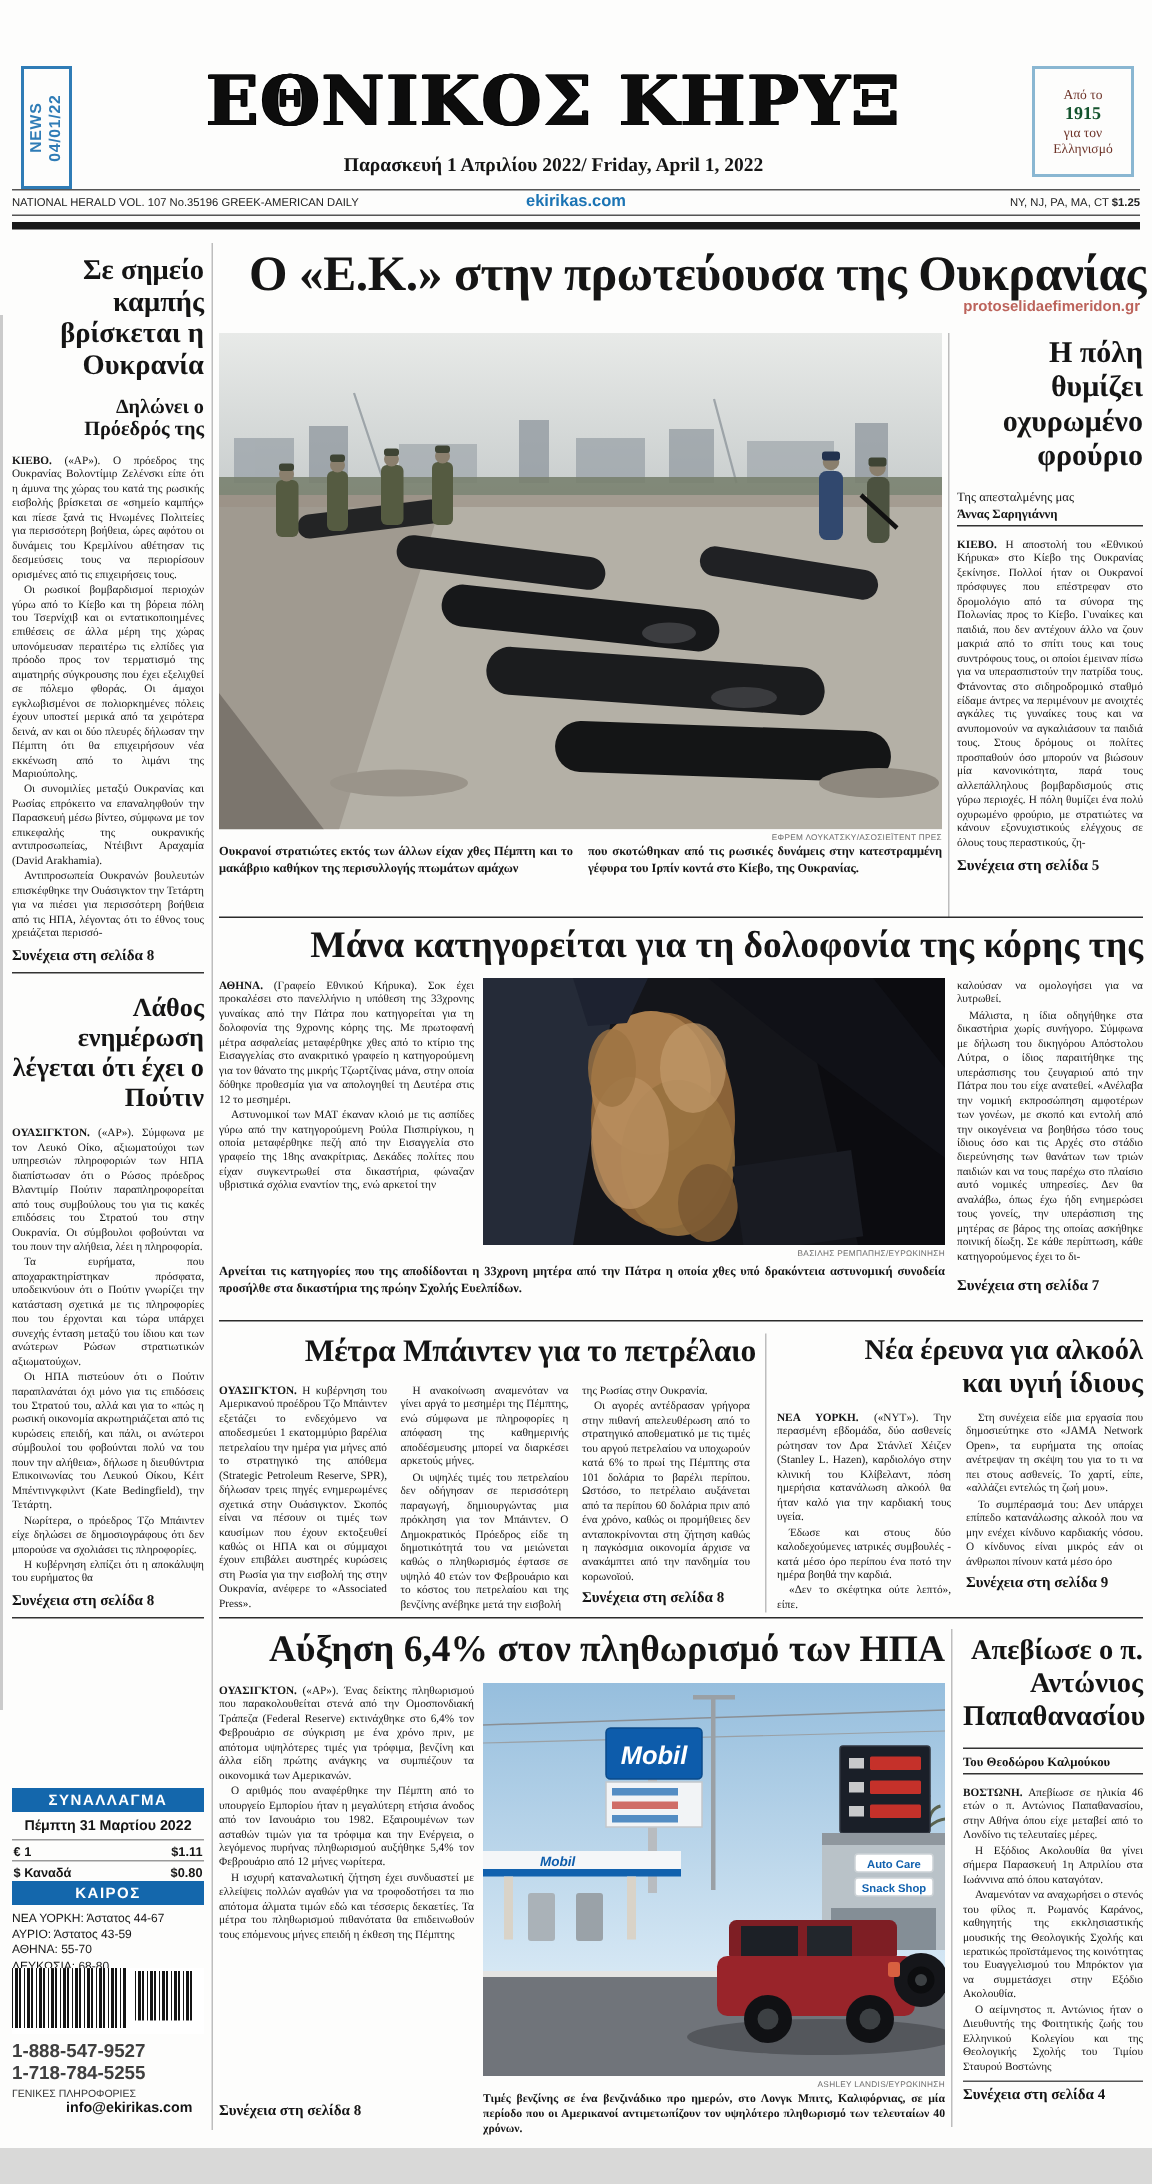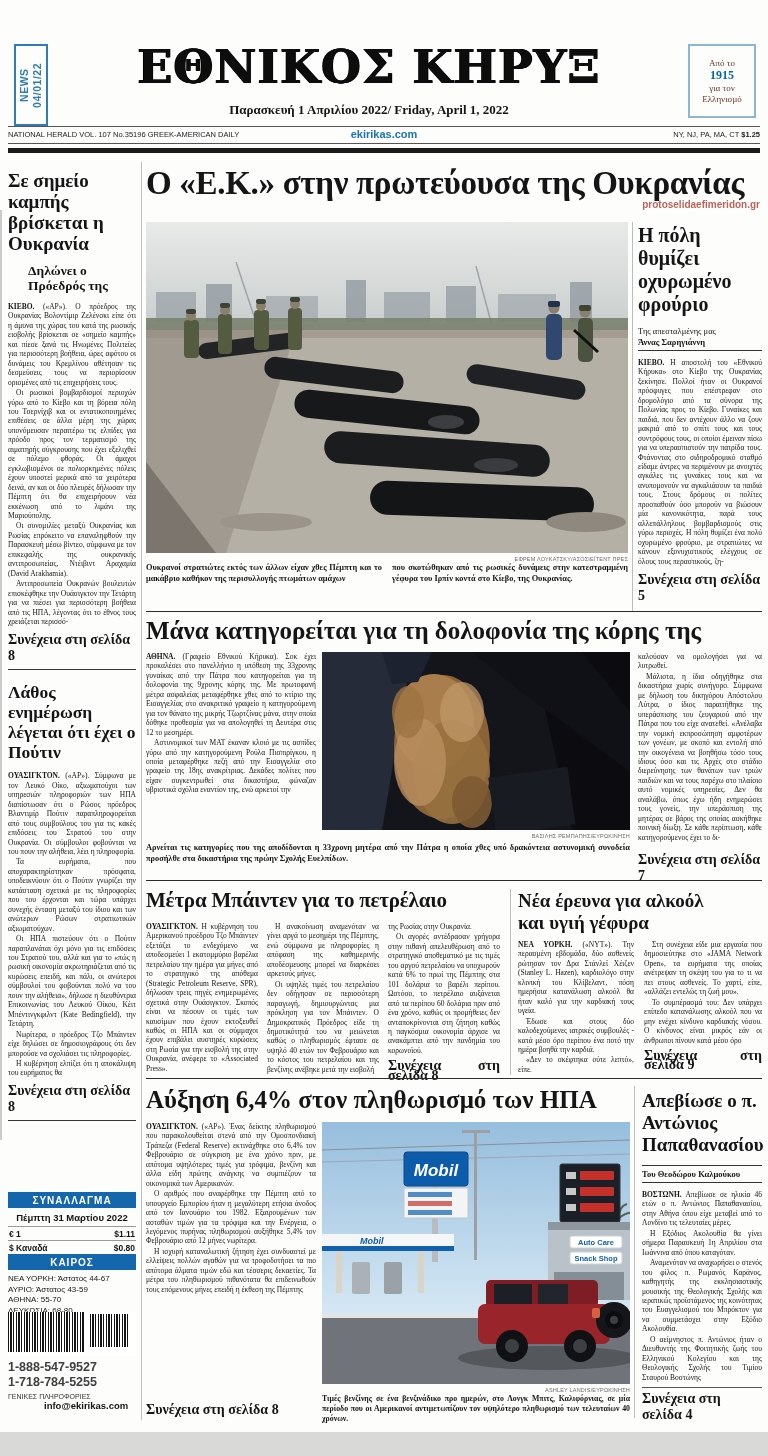--- a/index.html
+++ b/index.html
@@ -4,22 +4,22 @@
 <style>
   html,body{margin:0;padding:0;background:#e9e9e9;}
   #page{position:relative;width:768px;height:1456px;background:#fdfdfc;overflow:hidden;
         font-family:"Liberation Serif", serif;color:#151515;}
   .abs{position:absolute;}
   .sans{font-family:"Liberation Sans", sans-serif;}
   .ctr{text-align:center;}
   .body-text{font-size:7.5px;line-height:9.45px;text-align:justify;}
   .body-text p{margin:0 0 1px 0;}
   .body-text p.ind{text-indent:8px;}
-  .hl{font-weight:bold;text-align:left;line-height:1.08;}
-  .cont{font-weight:bold;font-size:14px;}
+  .hl{font-weight:bold;text-align:right;line-height:1.08;}
+  .cont{font-weight:bold;font-size:10px;}
   .rule{background:#2b2b2b;height:1px;}
   .vrule{width:1px;background:#bdbdbd;}
   .banner{background:#1467ac;color:#fff;font-family:"Liberation Sans",sans-serif;
           font-weight:bold;font-size:10px;text-align:center;padding:2.5px 0;letter-spacing:1px;}
   .credit{font-family:"Liberation Sans",sans-serif;font-size:5.5px;color:#6b6b6b;text-align:right;letter-spacing:.2px;}
   .caption{font-weight:bold;font-size:8.3px;line-height:10.5px;text-align:justify;}
   .masthead-title{font-family:"DejaVu Serif", serif;font-weight:bold;
       text-shadow:0.7px 0 0 #000,-0.7px 0 0 #000,0 0.4px 0 #000;letter-spacing:1px;}
   .exrow{display:flex;justify-content:space-between;font-family:"Liberation Sans",sans-serif;
          font-weight:bold;font-size:8.5px;padding:1.5px 1px;border-bottom:1px solid #9a9a9a;}
@@ -39,21 +39,21 @@
       <span>NEWS</span><br>
       <span>04/01/22</span>
     </div>
   </div>
 
   <div class="abs masthead-title" style="left:60px;right:90px;top:40px;font-size:46px;text-align:center;color:#0d0d0d;">ΕΘΝΙΚΟΣ ΚΗΡΥΞ</div>
   <div class="abs" style="left:60px;right:90px;top:102px;text-align:center;font-weight:bold;font-size:13px;">Παρασκευή 1 Απριλίου 2022/ Friday, April 1, 2022</div>
 
   <div class="abs" style="right:12px;top:44px;width:64px;height:70px;border:2px solid #8ab7d2;display:flex;flex-direction:column;align-items:center;justify-content:center;line-height:1.2;">
     <span style="font-size:9px;color:#6d3328;">Από το</span>
-    <span style="font-size:12px;font-weight:bold;color:#0369a1;">1915</span>
+    <span style="font-size:12px;font-weight:bold;color:#14532d;">1915</span>
     <span style="font-size:9px;color:#6d3328;">για τον</span>
     <span style="font-size:9px;color:#6d3328;">Ελληνισμό</span>
   </div>
 
   <div class="abs rule" style="left:8px;right:8px;top:126px;background:#555;"></div>
   <div class="abs sans" style="left:8px;top:130px;font-size:7.5px;color:#222;">NATIONAL HERALD VOL. 107 No.35196  GREEK-AMERICAN DAILY</div>
   <div class="abs sans" style="left:300px;right:300px;top:128px;text-align:center;font-weight:bold;font-size:11px;color:#1b74b4;">ekirikas.com</div>
   <div class="abs sans" style="right:8px;top:130px;font-size:7.5px;color:#222;">
     <span>NY, NJ, PA, MA, CT</span>
     <b>$1.25</b>
@@ -265,21 +265,21 @@
     <p>της Ρωσίας στην Ουκρανία.</p>
     <p class="ind">Οι αγορές αντέδρασαν γρήγορα στην πιθανή απελευθέρωση από το στρατηγικό αποθεματικό με τις τιμές του αργού πετρελαίου να υποχωρούν κατά 6% το πρωί της Πέμπτης στα 101 δολάρια το βαρέλι περίπου. Ωστόσο, το πετρέλαιο αυξάνεται από τα περίπου 60 δολάρια πριν από ένα χρόνο, καθώς οι προμήθειες δεν ανταποκρίνονται στη ζήτηση καθώς η παγκόσμια οικονομία άρχισε να ανακάμπτει από την πανδημία του κορωνοϊού.</p>
     <div class="cont" style="margin-top:6px;">Συνέχεια στη σελίδα 8</div>
   </div>
 
   <div class="abs vrule" style="left:510px;top:889px;height:186px;"></div>
 
   <div class="abs" style="left:518px;top:890px;width:244px;">
     <div class="hl" style="font-size:19px;line-height:22px;">
       <div>Νέα έρευνα για αλκοόλ</div>
-      <div>και υγιή γέφυρα</div>
+      <div>και υγιή ίδιους</div>
     </div>
   </div>
   <div class="abs body-text" style="left:518px;top:940px;width:116px;">
     <p><b>ΝΕΑ ΥΟΡΚΗ.</b> <span>(«ΝΥΤ»). Την περασμένη εβδομάδα, δύο ασθενείς ρώτησαν τον Δρα Στάνλεϊ Χέιζεν (Stanley L. Hazen), καρδιολόγο στην κλινική του Κλίβελαντ, πόση ημερήσια κατανάλωση αλκοόλ θα ήταν καλό για την καρδιακή τους υγεία.</span></p>
     <p class="ind">Έδωσε και στους δύο καλοδεχούμενες ιατρικές συμβουλές - κατά μέσο όρο περίπου ένα ποτό την ημέρα βοηθά την καρδιά.</p>
     <p class="ind">«Δεν το σκέφτηκα ούτε λεπτό», είπε.</p>
   </div>
   <div class="abs body-text" style="left:644px;top:940px;width:118px;">
     <p class="ind">Στη συνέχεια είδε μια εργασία που δημοσιεύτηκε στο «JAMA Network Open», τα ευρήματα της οποίας ανέτρεψαν τη σκέψη του για το τι να πει στους ασθενείς. Το χαρτί, είπε, «αλλάζει εντελώς τη ζωή μου».</p>
     <p class="ind">Το συμπέρασμά του: Δεν υπάρχει επίπεδο κατανάλωσης αλκοόλ που να μην ενέχει κίνδυνο καρδιακής νόσου. Ο κίνδυνος είναι μικρός εάν οι άνθρωποι πίνουν κατά μέσο όρο</p>

